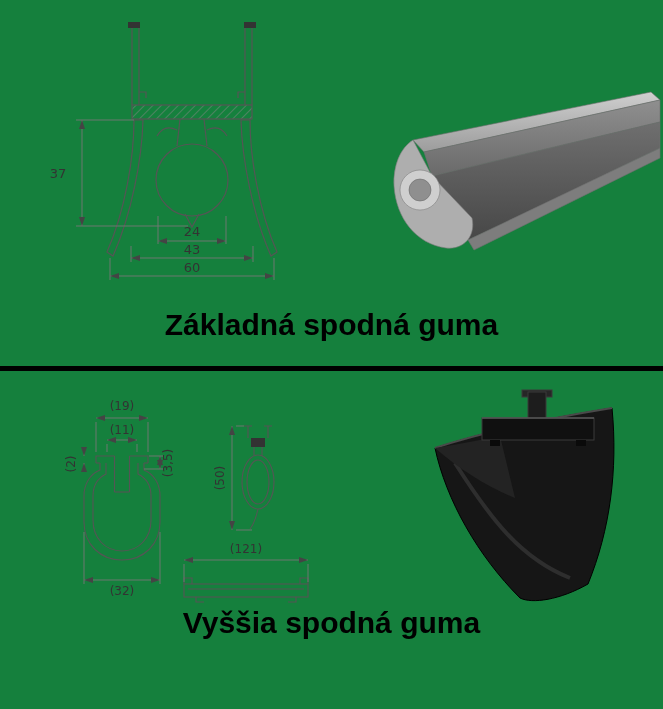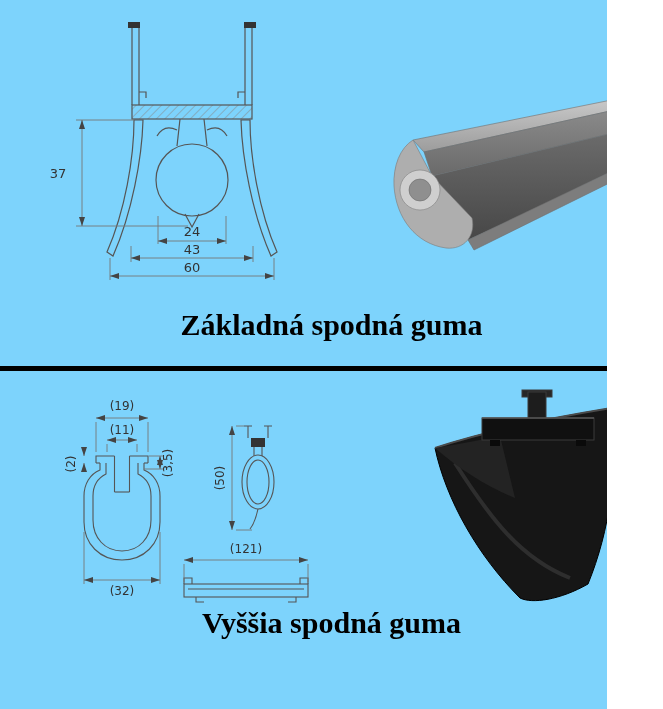--- a/index.html
+++ b/index.html
@@ -1,20 +1,20 @@
 <!DOCTYPE html>
 <html><head>
 <meta charset="utf-8">
 <style>
   html,body{margin:0;padding:0;background:#fff;}
-  #page{position:relative;width:607px;height:709px;background:#7dd3fc;overflow:hidden;
+  #page{position:relative;width:663px;height:709px;background:#15803d;overflow:hidden;
         font-family:"DejaVu Sans","Liberation Sans",sans-serif;}
   .abs{position:absolute;}
   .caption{position:absolute;left:0;width:663px;text-align:center;
-           font-family:Liberation Serif, serif;
+           font-family:Liberation Sans, sans-serif;
            font-weight:700;font-size:30px;color:#000;}
   .divider{position:absolute;left:0;width:663px;height:5px;background:#000;}
   svg text{font-family:"DejaVu Sans","Liberation Sans",sans-serif;fill:#333;}
   .dimtext{font-size:13px;}
   .dimtext-sm{font-size:12px;}
 </style>
 </head>
 <body>
 
 <div id="page">

